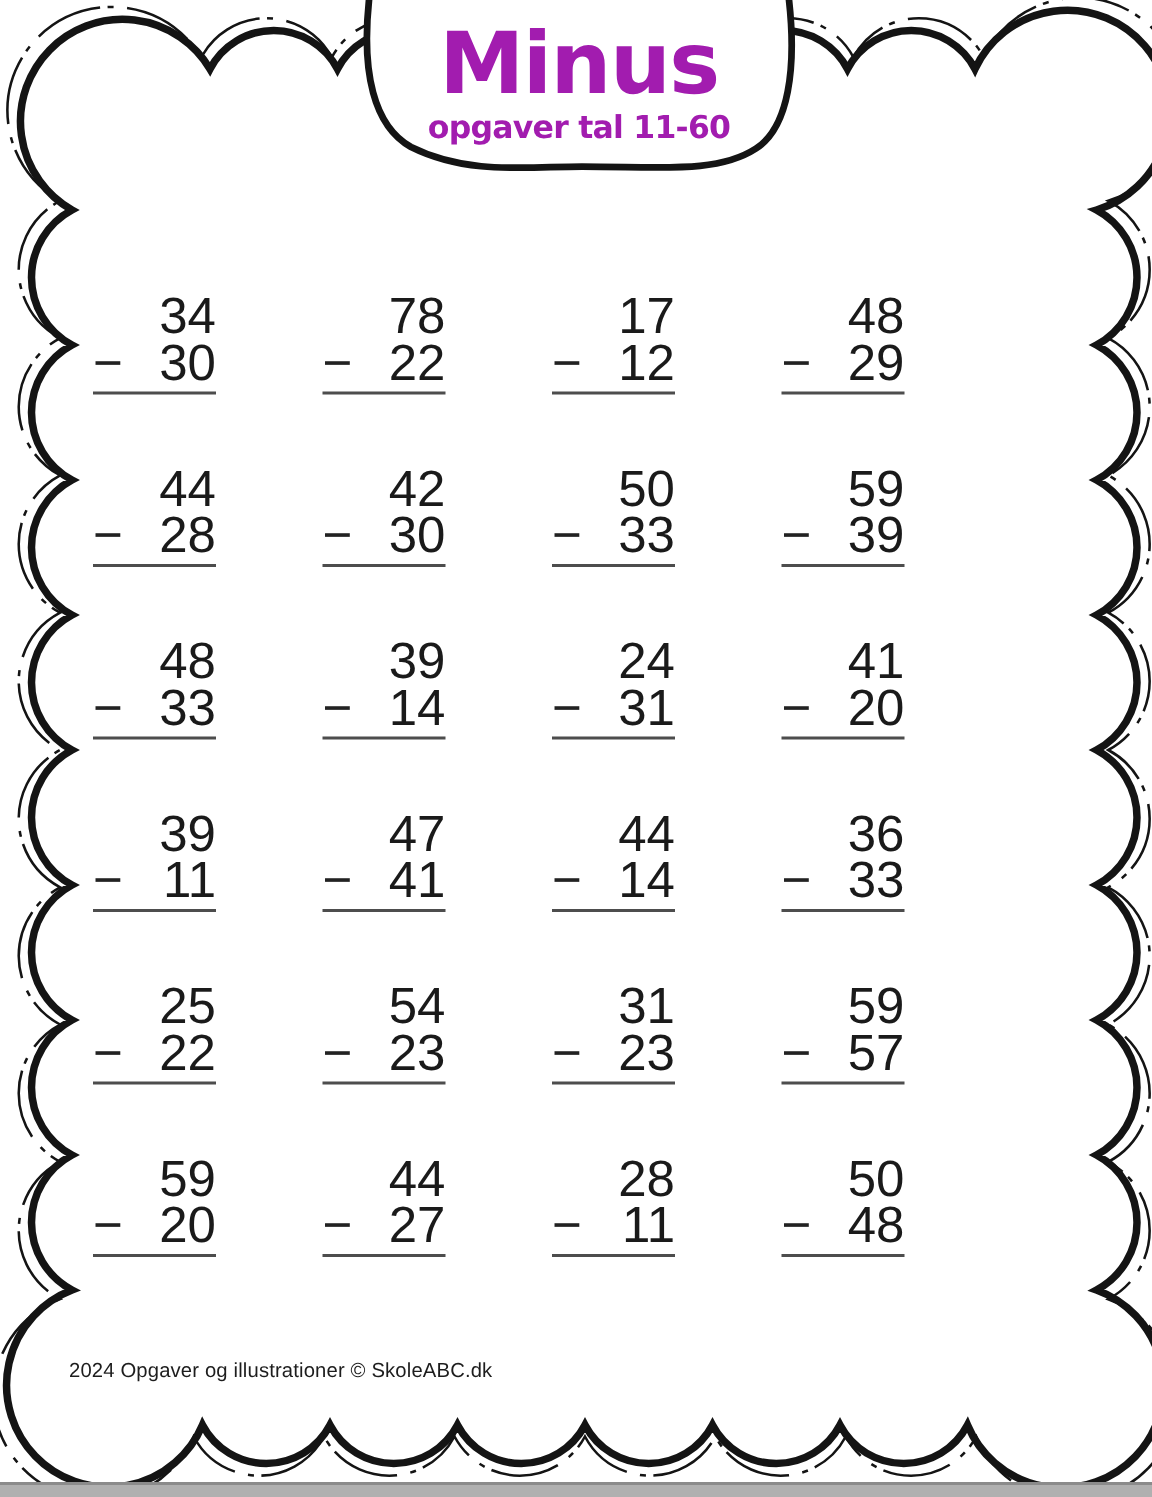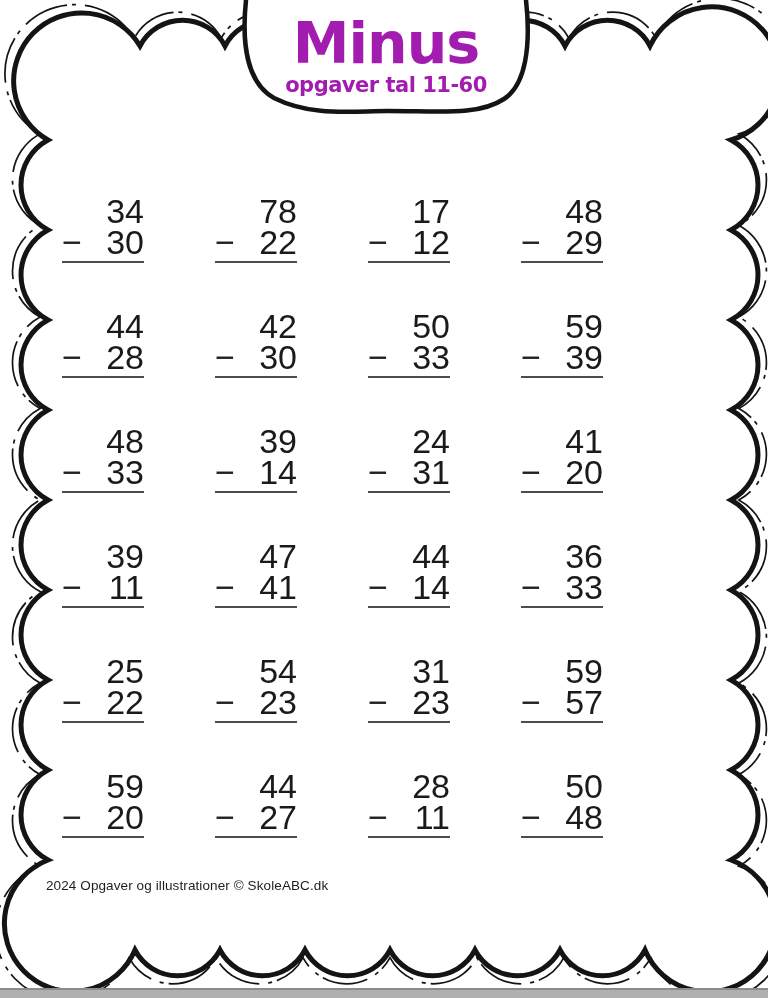--- a/index.html
+++ b/index.html
@@ -69,21 +69,21 @@
   }
   .answer-line {
     margin-top: 3px;
     border-bottom: 2.5px solid #4d4d4d;
     width: 100%;
     height: 0;
   }
   .footer {
     position: absolute;
     left: 46px;
-    top: 878px;
+    top: 906px;
     font-size: 13.5px;
     font-weight: 400;
     color: #1d1d1d;
     letter-spacing: 0.1px;
   }
   .page-edge {
     position: absolute;
     left: 0; right: 0; bottom: 0;
     height: 8px;
     background: #b0b0b0;

